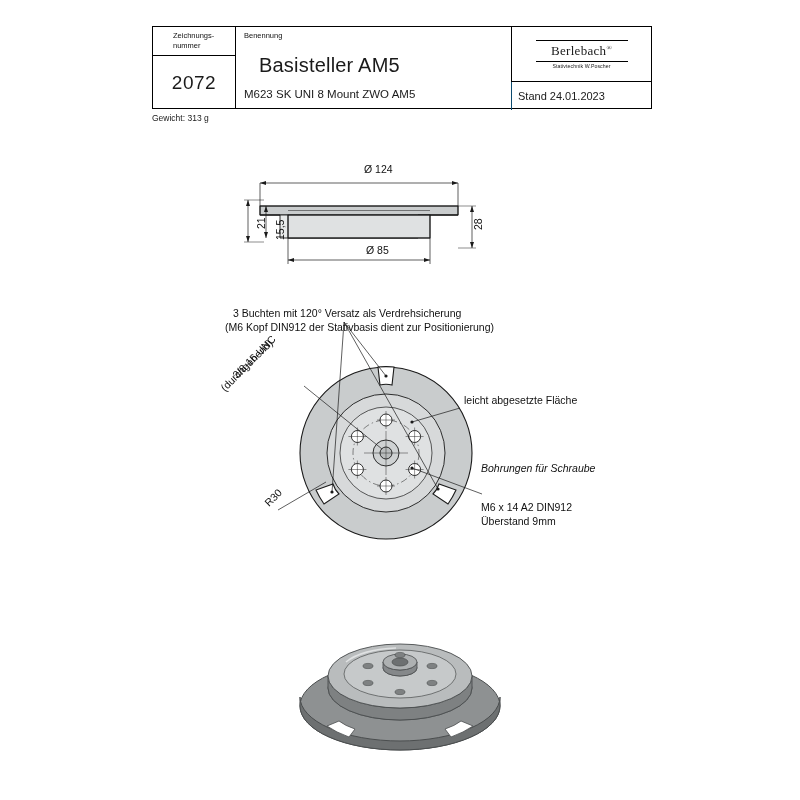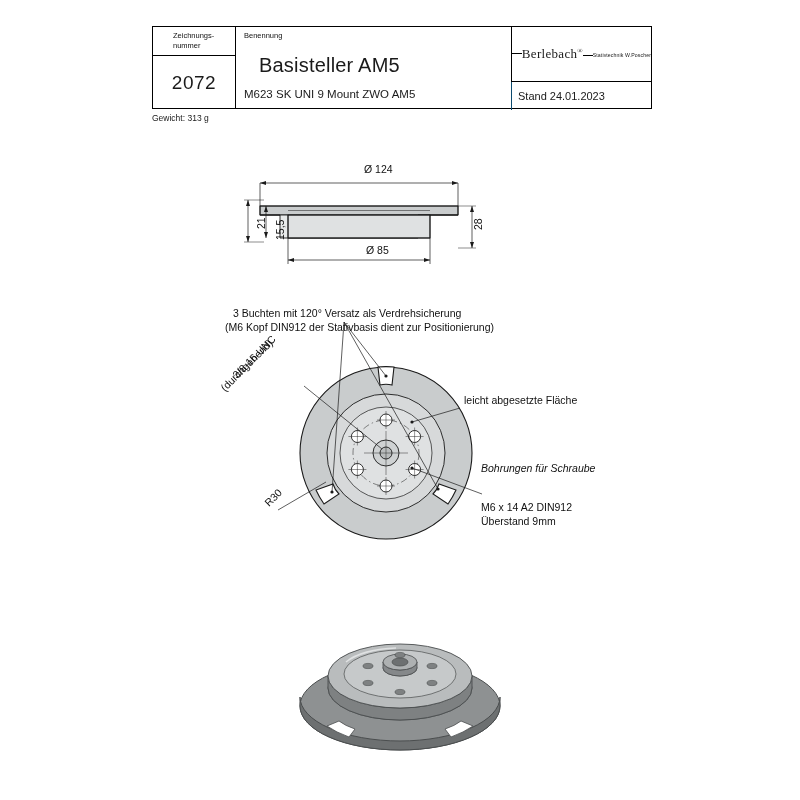--- a/index.html
+++ b/index.html
@@ -87,21 +87,21 @@
   .tb-logo {
     position: absolute;
     right: 0;
     top: 0;
     width: 140px;
     height: 55px;
     border-left: 1px solid #000;
     border-bottom: 1px solid #000;
     box-sizing: border-box;
     display: flex;
-    flex-direction: row;
+    flex-direction: column;
     align-items: center;
     justify-content: center;
   }
   .logo-word {
     font-family: "Liberation Serif", serif;
     font-size: 13px;
     letter-spacing: .3px;
     position: relative;
     white-space: nowrap;
   }
@@ -159,21 +159,21 @@
 <body>
 
 <div class="titleblock">
   <div class="tb-col-num">
     <div class="tb-num-label"><span>Zeichnungs-</span><br><span>nummer</span></div>
     <div class="tb-num-value">2072</div>
   </div>
   <div class="tb-col-mid">
     <div class="tb-benennung">Benennung</div>
     <div class="tb-maintitle">Basisteller AM5</div>
-    <div class="tb-subtitle">M623  SK UNI 9 Mount ZWO AM5</div>
+    <div class="tb-subtitle">M623  SK UNI 8 Mount ZWO AM5</div>
     <div class="tb-logo">
       <div class="logo-rule-top"></div>
       <div class="logo-word"><span>Berlebach</span><span class="reg">®</span></div>
       <div class="logo-rule-bottom"></div>
       <div class="logo-sub">Stativtechnik W.Poscher</div>
     </div>
     <div class="tb-stand">Stand 24.01.2023</div>
   </div>
 </div>
 <div class="weight">Gewicht: 313 g</div>

